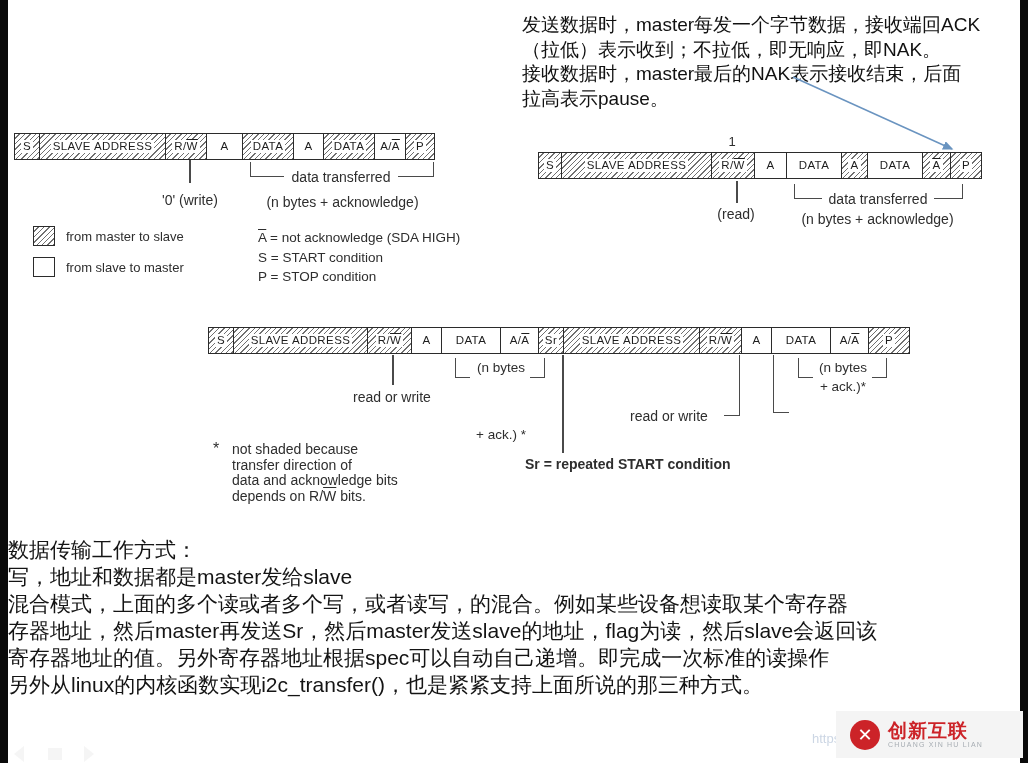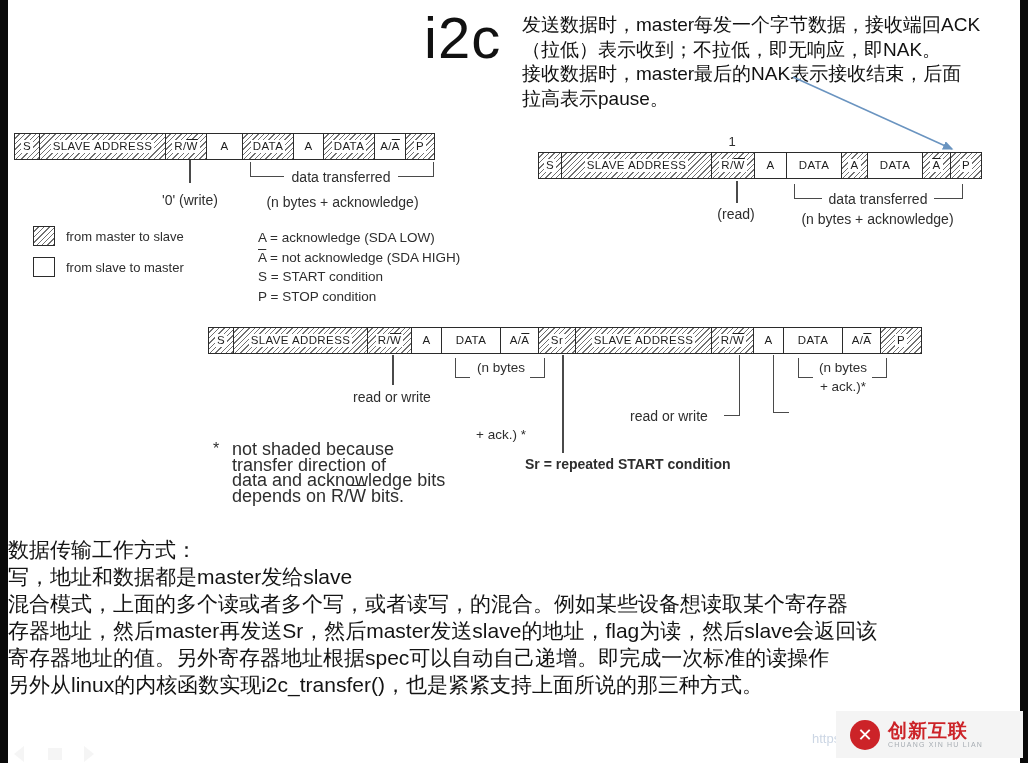--- a/index.html
+++ b/index.html
@@ -23,21 +23,21 @@
   .diag-label{position:absolute;font-size:14px;color:#2e2e2e;white-space:nowrap;}
   .diag-label.center{text-align:center;}
   .whitebg{background:#fff;z-index:2;}
   
   .title{position:absolute;left:424px;top:4px;font-size:58px;font-weight:500;color:#111;letter-spacing:1px;}
   .note{position:absolute;left:522px;top:13px;font-size:19px;line-height:24.5px;color:#111;white-space:nowrap;}
   .legend-box{position:absolute;width:22px;height:20px;border:1.5px solid #2b2b2b;box-sizing:border-box;background:#fff;}
   .legend-box.shaded{background:repeating-linear-gradient(135deg,#fff 0 2.8px,#707070 2.8px 3.8px);}
   .legend-label{position:absolute;font-size:13px;color:#2e2e2e;white-space:nowrap;}
   .defs{position:absolute;left:258px;top:228px;font-size:13.5px;line-height:19.5px;color:#2e2e2e;white-space:nowrap;}
-  .footnote{position:absolute;left:232px;top:442px;font-size:18px;line-height:15.5px;color:#2e2e2e;white-space:nowrap;}
+  .footnote{position:absolute;left:232px;top:442px;font-size:14px;line-height:15.5px;color:#2e2e2e;white-space:nowrap;}
   .footnote-star{position:absolute;left:213px;top:440px;font-size:16px;color:#2e2e2e;}
   .small2{font-size:13.5px;line-height:15px;}
   .bottom-text{position:absolute;left:8px;top:536px;font-size:21px;line-height:27px;color:#141414;white-space:nowrap;}
   
   .wm-box{position:absolute;left:836px;top:711px;width:187px;height:47px;background:#f4f4f4;z-index:5;
           display:flex;align-items:center;gap:8px;padding-left:14px;box-sizing:border-box;}
   .wm-logo{width:30px;height:30px;border-radius:50%;background:#cc2328;color:#fff;display:flex;
            align-items:center;justify-content:center;font-weight:bold;font-size:18px;}
   .wm-brand{color:#cc2328;font-size:19px;font-weight:bold;letter-spacing:1px;line-height:19px;}
   .wm-sub{color:#a7adb3;font-size:7px;letter-spacing:1.2px;line-height:9px;}
@@ -46,21 +46,20 @@
   svg.overlay{position:absolute;left:0;top:0;z-index:3;pointer-events:none;}
 </style>
 </head>
 <body>
 
 <div id="canvas">
 
   <div class="sidebar-black" style="left:0;"></div>
   <div class="sidebar-black" style="left:1020px;"></div>
 
-  <div class="title">i2c</div>
 
   <div class="note">
     <div>发送数据时，master每发一个字节数据，接收端回ACK</div>
     <div>（拉低）表示收到；不拉低，即无响应，即NAK。</div>
     <div>接收数据时，master最后的NAK表示接收结束，后面</div>
     <div>拉高表示pause。</div>
   </div>
 
   <svg class="overlay" width="1028" height="763">
     <defs>
@@ -106,21 +105,20 @@
   <div class="corner-r" style="left:398px;top:162px;width:35px;height:14px;"></div>
   <div class="diag-label center whitebg" style="left:284px;top:169px;width:114px;">data transferred</div>
   <div class="diag-label center" style="left:255px;top:194px;width:175px;">(n bytes + acknowledge)</div>
 
   <div class="legend-box shaded" style="left:33px;top:226px;"></div>
   <div class="legend-label" style="left:66px;top:229px;">from master to slave</div>
   <div class="legend-box" style="left:33px;top:257px;"></div>
   <div class="legend-label" style="left:66px;top:260px;">from slave to master</div>
 
   <div class="defs">
-    <div>A = acknowledge (SDA LOW)</div>
     <div><span class="ov">A</span> = not acknowledge (SDA HIGH)</div>
     <div>S = START condition</div>
     <div>P = STOP condition</div>
   </div>
 
   <div class="diag-label center" style="left:722px;top:134px;width:20px;font-size:13px;">1</div>
   <div class="frame-row" style="left:538px;top:152px;">
       <div class="cell shaded" style="width: 24px;">
         <span class="cell-label">S</span>
       </div>
@@ -168,21 +166,21 @@
       </div>
       <div class="cell" style="width: 32px;">
         <span class="cell-label">A</span>
       </div>
       <div class="cell" style="width: 60px;">
         <span class="cell-label">DATA</span>
       </div>
       <div class="cell" style="width: 40px;">
         <span class="cell-label">A/<span class="ov">A</span></span>
       </div>
-      <div class="cell shaded" style="width: 38px;">
+      <div class="cell shaded" style="width: 26px;">
         <span class="cell-label">Sr</span>
       </div>
       <div class="cell shaded" style="width: 138px;">
         <span class="cell-label">SLAVE ADDRESS</span>
       </div>
       <div class="cell shaded" style="width: 43px;">
         <span class="cell-label">R/<span class="ov">W</span></span>
       </div>
       <div class="cell" style="width: 32px;">
         <span class="cell-label">A</span>

